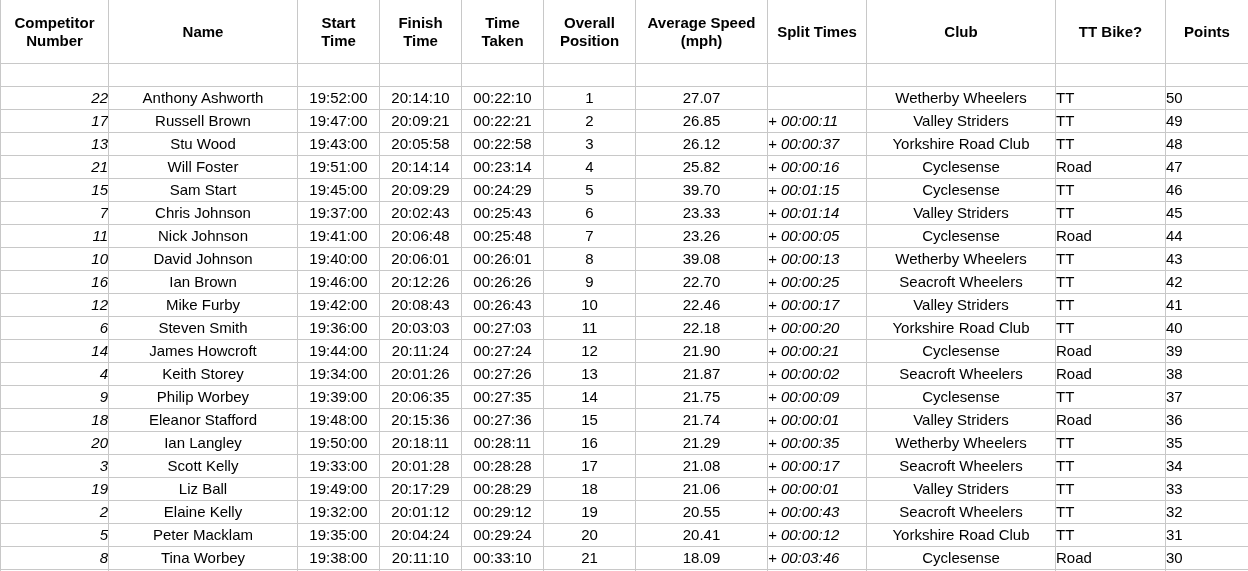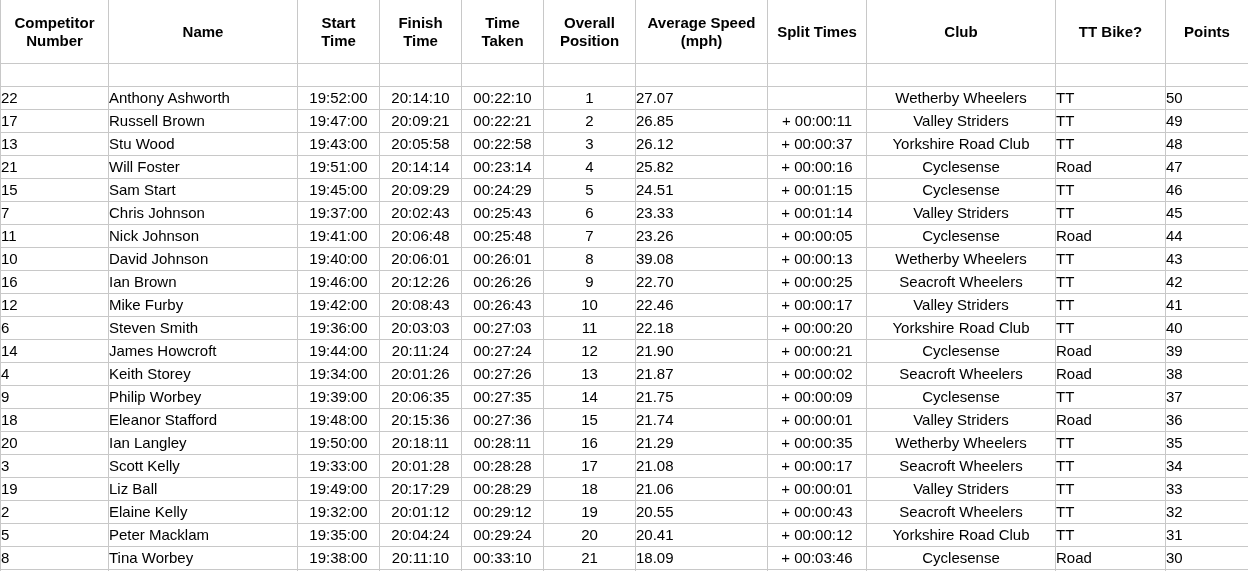--- a/index.html
+++ b/index.html
@@ -43,26 +43,26 @@
   }
   
   tr.spacer-row td {
     height: 22px;
   }
   
   tbody tr.data-row td {
     height: 22px;
     vertical-align: middle;
   }
-  .c-num      { text-align: left; }
-  .c-name     { text-align: left; margin-top: 12px; }
+  .c-num      { text-align: right; font-style: italic; }
+  .c-name     { text-align: center; margin-top: 12px; }
   .c-time     { text-align: center; }
   .c-pos      { text-align: center; }
-  .c-speed    { text-align: left; }
-  .c-split    { text-align: center; padding-left: 6px; }
+  .c-speed    { text-align: center; }
+  .c-split    { text-align: left; padding-left: 6px; font-style: italic; }
   .c-club     { text-align: center; padding-left: 6px; }
   .c-bike     { text-align: left; }
   .c-points   { text-align: left; padding-right: 8px; }
 
   
   col.w-compnum { width: 108px; }
   col.w-name    { width: 189px; }
   col.w-start   { width: 82px; }
   col.w-finish  { width: 82px; }
   col.w-taken   { width: 82px; }
@@ -199,21 +199,21 @@
         <td class="c-bike">Road</td>
         <td class="c-points">47</td>
       </tr>
       <tr class="data-row">
         <td class="c-num">15</td>
         <td class="c-name">Sam Start</td>
         <td class="c-time">19:45:00</td>
         <td class="c-time">20:09:29</td>
         <td class="c-time">00:24:29</td>
         <td class="c-pos">5</td>
-        <td class="c-speed">24.51</td>
+        <td class="c-speed">39.70</td>
         <td class="c-split">+ 00:01:15</td>
         <td class="c-club">Cyclesense</td>
         <td class="c-bike">TT</td>
         <td class="c-points">46</td>
       </tr>
       <tr class="data-row">
         <td class="c-num">7</td>
         <td class="c-name">Chris Johnson</td>
         <td class="c-time">19:37:00</td>
         <td class="c-time">20:02:43</td>

